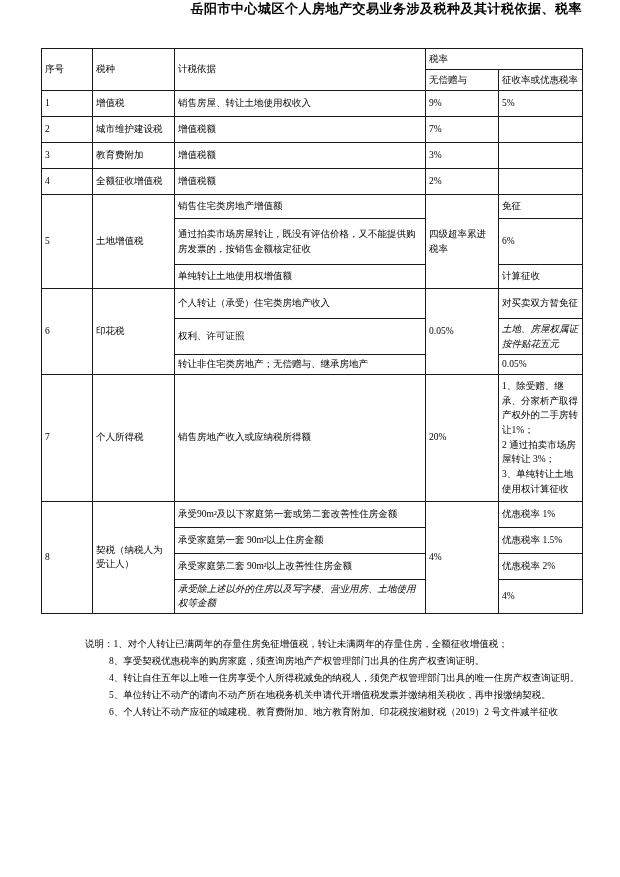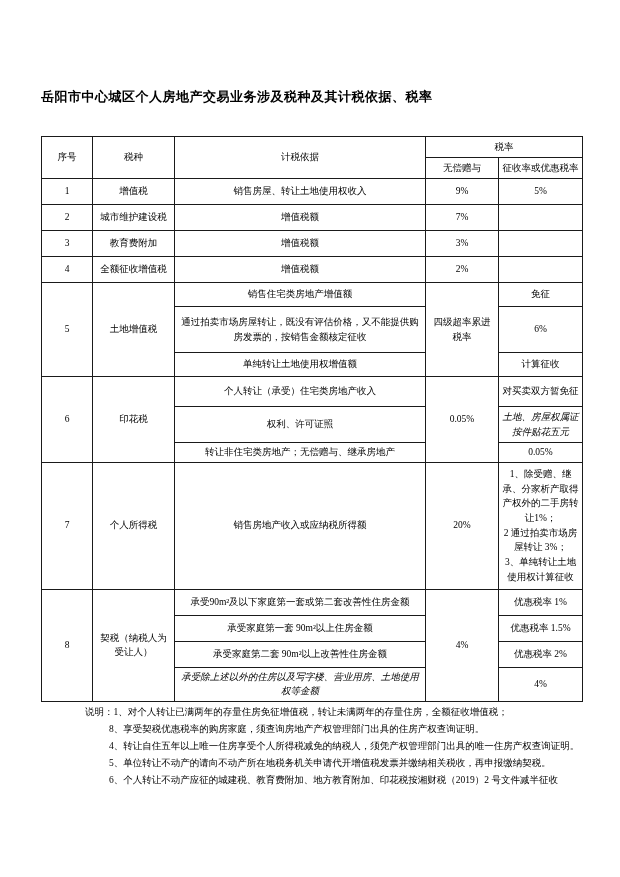--- a/index.html
+++ b/index.html
@@ -6,56 +6,55 @@
   html, body { background: #ffffff; }
   body {
     width: 620px; height: 877px;
     margin: 0 auto;
     font-family: "Liberation Serif", "DejaVu Serif", serif;
     color: #000;
     overflow: hidden;
   }
   .page { padding: 0 38px 0 41px; }
   .doc-title {
-    margin-top: 88px;
-    text-align: left;
+    text-align: right;
     font-size: 13px;
     font-weight: bold;
     letter-spacing: 0.5px;
   }
   table.tax-table {
     margin-top: 30px;
     width: 541px;
     border-collapse: collapse;
     table-layout: fixed;
   }
   .tax-table th, .tax-table td {
     border: 1px solid #1a1a1a;
     font-size: 9.5px;
     font-weight: normal;
-    text-align: center;
+    text-align: left;
     vertical-align: middle;
     padding: 2px 3px;
     line-height: 1.55;
     overflow: hidden;
   }
   .h-hdr  { height: 21px; }
   .h-r    { height: 26px; }
   .h19    { height: 19px; }
   .h24    { height: 24px; }
   .h30    { height: 30px; }
   .h33    { height: 33px; }
   .h36    { height: 36px; }
   .h46    { height: 46px; }
   .h127   { height: 127px; }
   .left   { text-align: left; }
   .tall-lines { line-height: 21px; }
   .levy-multiline { text-align: left; line-height: 16px; padding: 2px 1px 2px 2px; }
   .wrap2 { line-height: 17px; font-style: italic; }
-  .notes { margin-top: 2px; font-size: 9.5px; line-height: 17px; width: 541px; }
+  .notes { margin-top: 22px; font-size: 9.5px; line-height: 17px; width: 541px; }
   .notes p { text-indent: 68px; }
   .notes p.first { text-indent: 44px; }
 </style>
 </head>
 <body>
 
 <div class="page">
 
   <div class="doc-title">岳阳市中心城区个人房地产交易业务涉及税种及其计税依据、税率</div>
 

